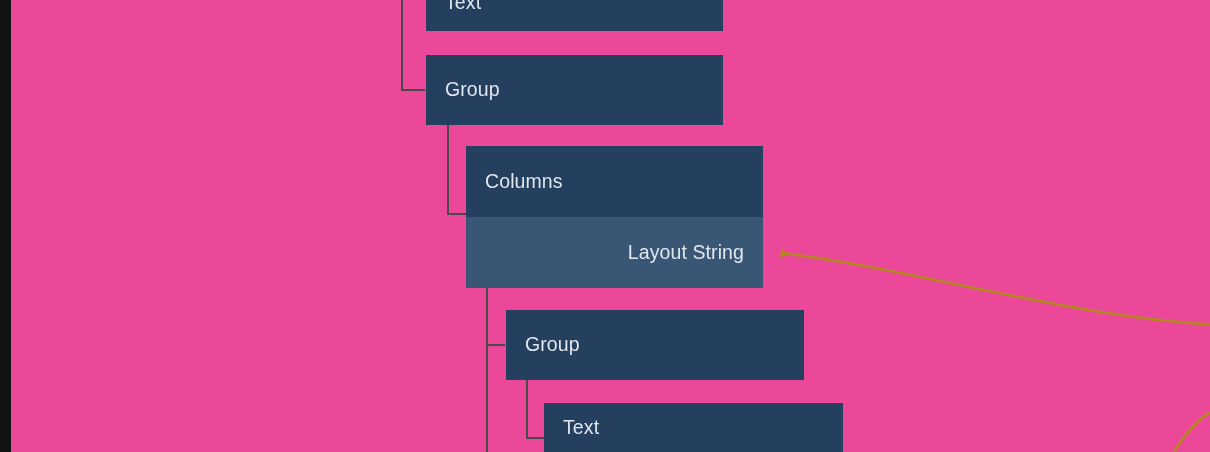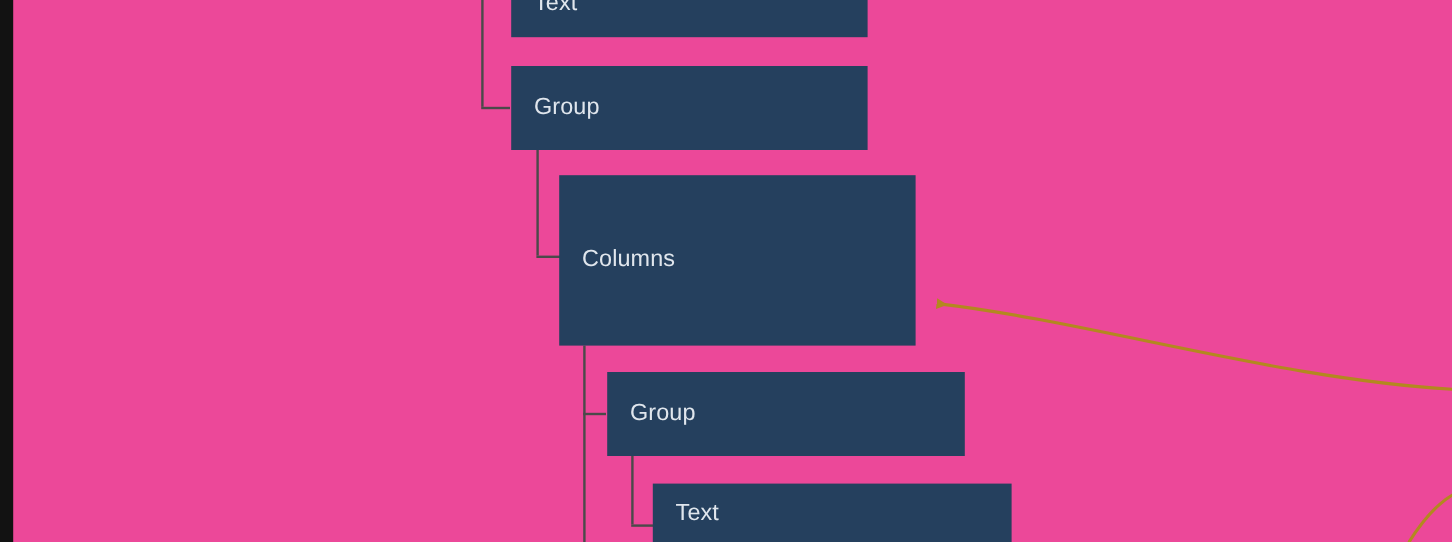--- a/index.html
+++ b/index.html
@@ -111,20 +111,23 @@
   <div class="node" style="left:415px; top:-26px; width:297px; height:57px;">
     <div class="node-title">Text</div>
   </div>
 
   <div class="node" style="left:415px; top:55px; width:297px; height:70px;">
     <div class="node-title">Group</div>
   </div>
 
   <div class="node" style="left:455px; top:146px; width:297px; height:142px;justify-content:flex-end;">
     <div class="node-title">Columns</div>
+    <div class="socket-row" style="height:71px;">
+      <span>Layout String</span>
+    </div>
   </div>
 
   <div class="node" style="left:495px; top:310px; width:298px; height:70px;">
     <div class="node-title">Group</div>
   </div>
 
   <div class="node" style="left:533px; top:403px; width:299px; height:70px;">
     <div class="node-title" style="flex:0 0 auto; height:49px;">Text</div>
   </div>
 

